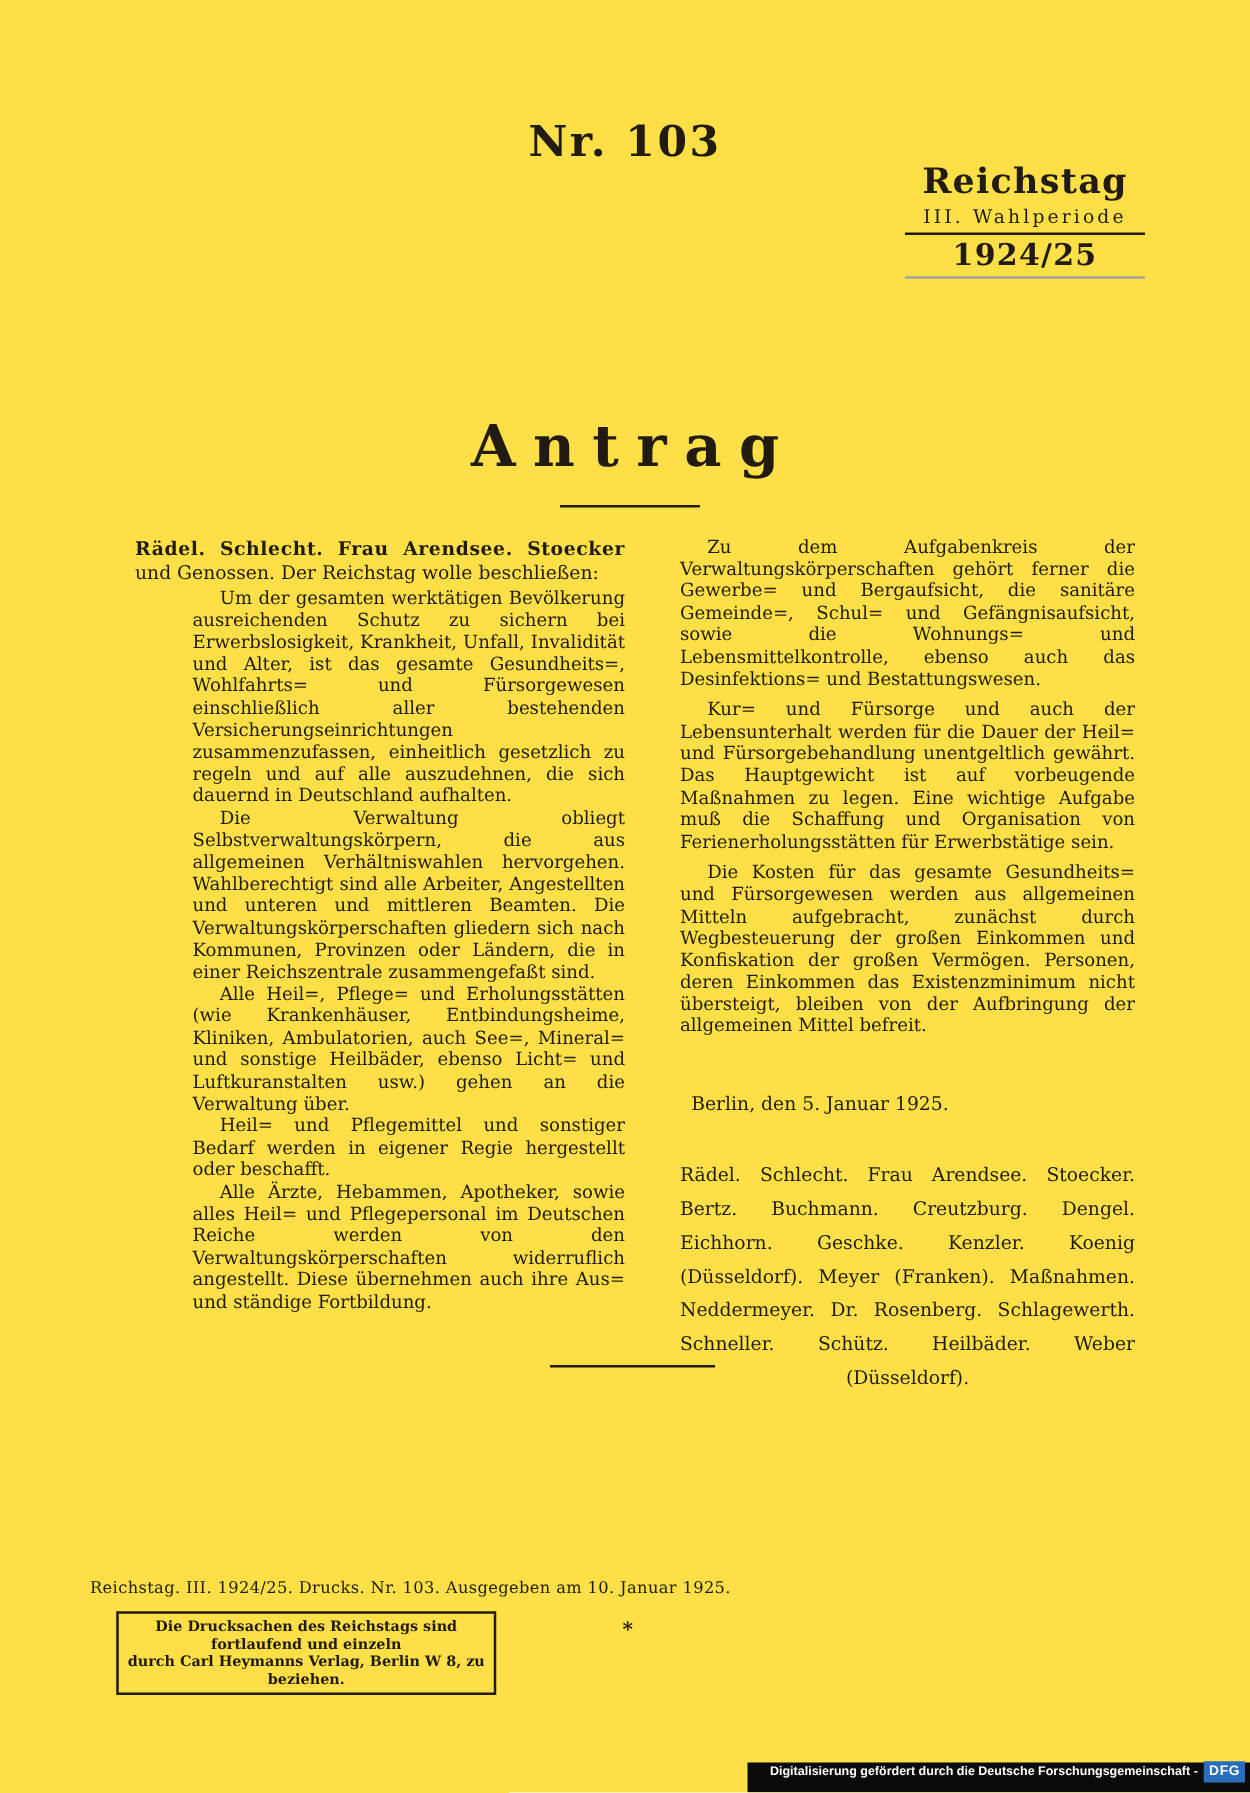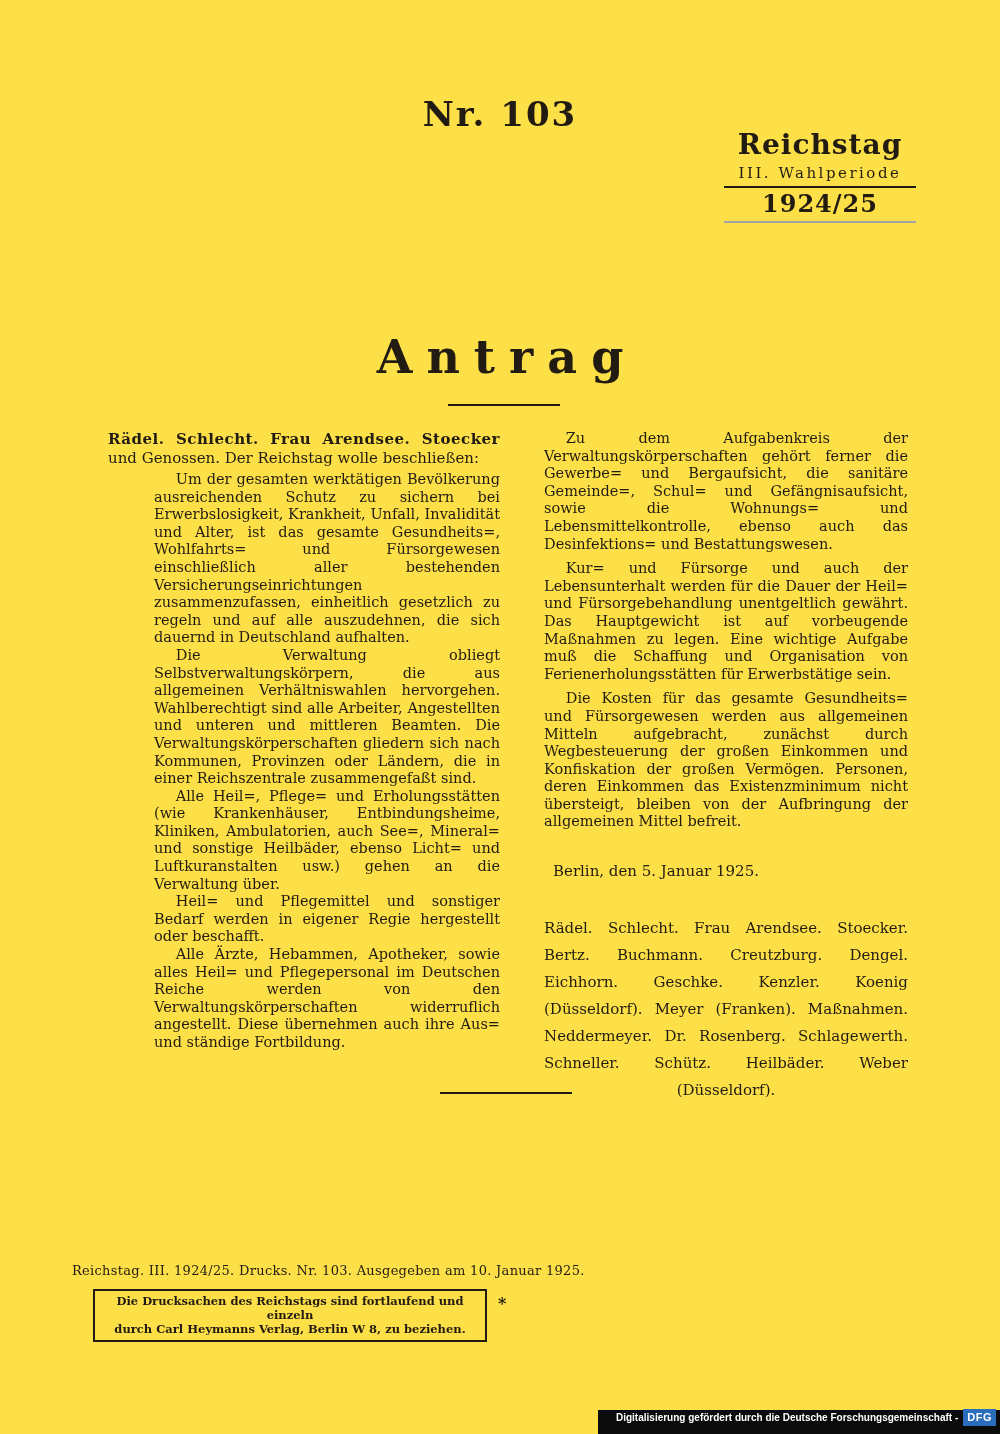--- a/index.html
+++ b/index.html
@@ -86,21 +86,21 @@
     text-align-last: justify;
   }
   .proposers-clause {
     display: block;
     text-align: left;
   }
   .left-body { margin-top: 3px; padding-left: 46px; }
   p.para { margin: 0; text-indent: 1.5em; }
   .col-right p.para { margin: 0 0 7px; }
   .dateline {
-    margin-top: 32px;
+    margin-top: 44px;
     font-size: 15px;
     text-align: left;
     text-indent: 0.6em;
   }
   .signatures {
     margin-top: 34px;
     font-size: 15px;
     line-height: 27px;
     word-spacing: 7px;
     text-align: justify;
@@ -114,21 +114,21 @@
   }
   .imprint {
     position: absolute;
     top: 1263px; left: 72px;
     font-size: 13px;
     letter-spacing: 0.3px;
   }
   .order-box {
     position: absolute;
     top: 1289px; left: 93px;
-    width: 394px;
+    width: 304px;
     box-sizing: border-box;
     border: 2px solid #221b12;
     padding: 3px 6px 4px;
     text-align: center;
     font-size: 11.5px;
     font-weight: bold;
     line-height: 14px;
   }
   .footnote-mark {
     position: absolute;

